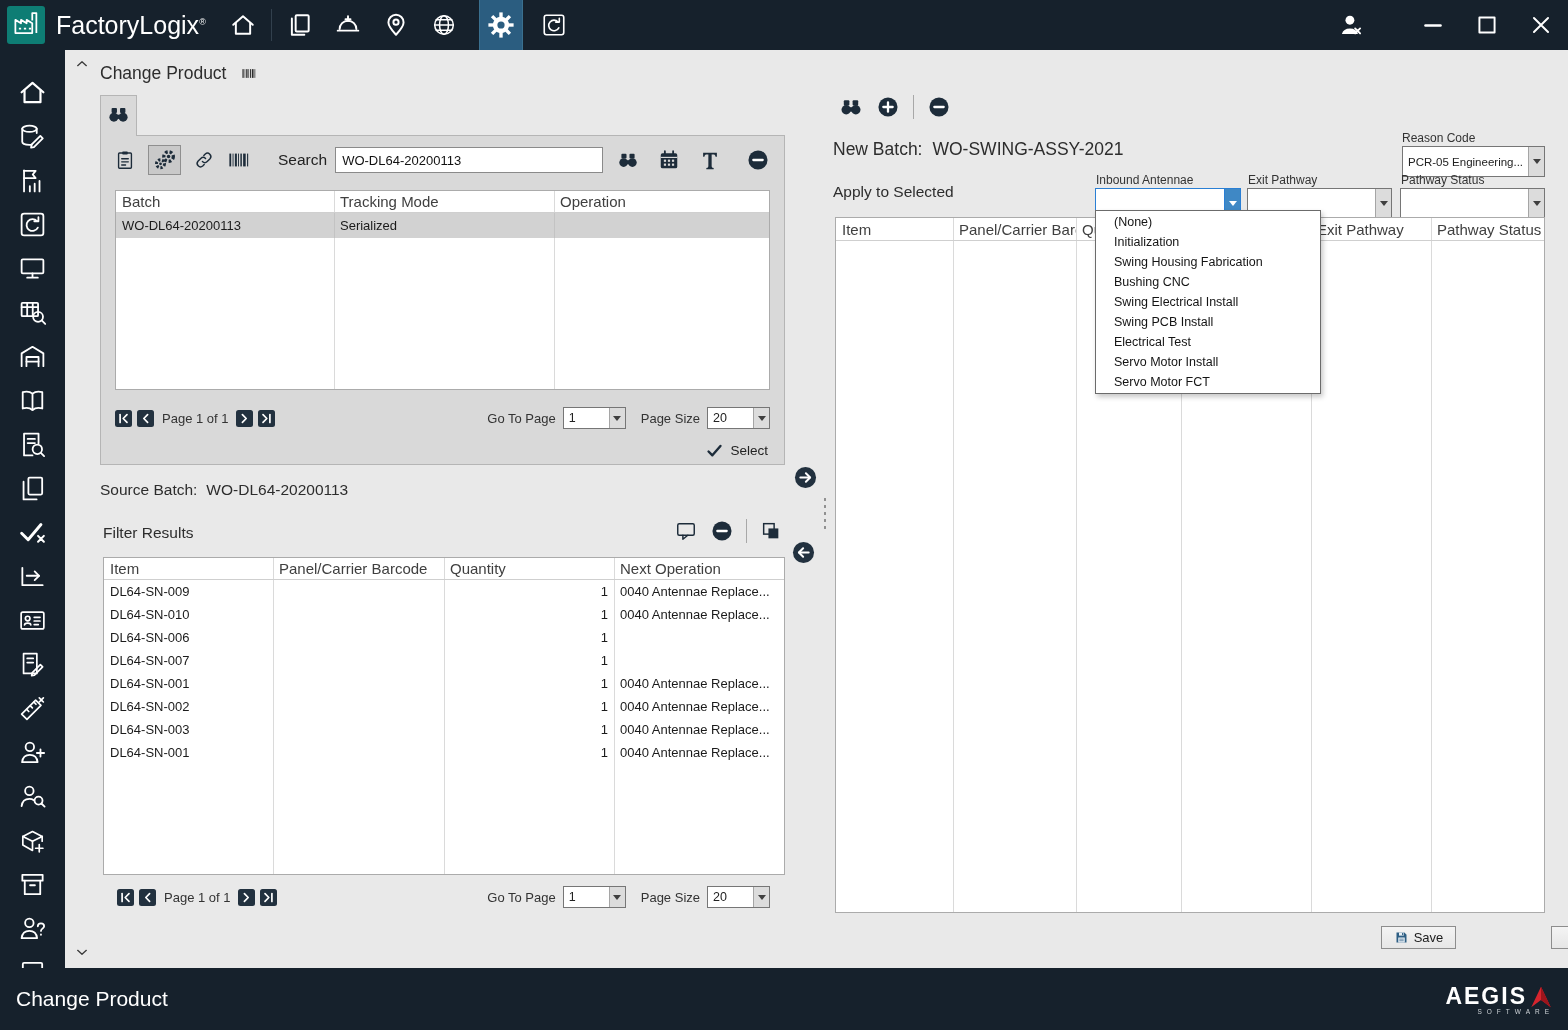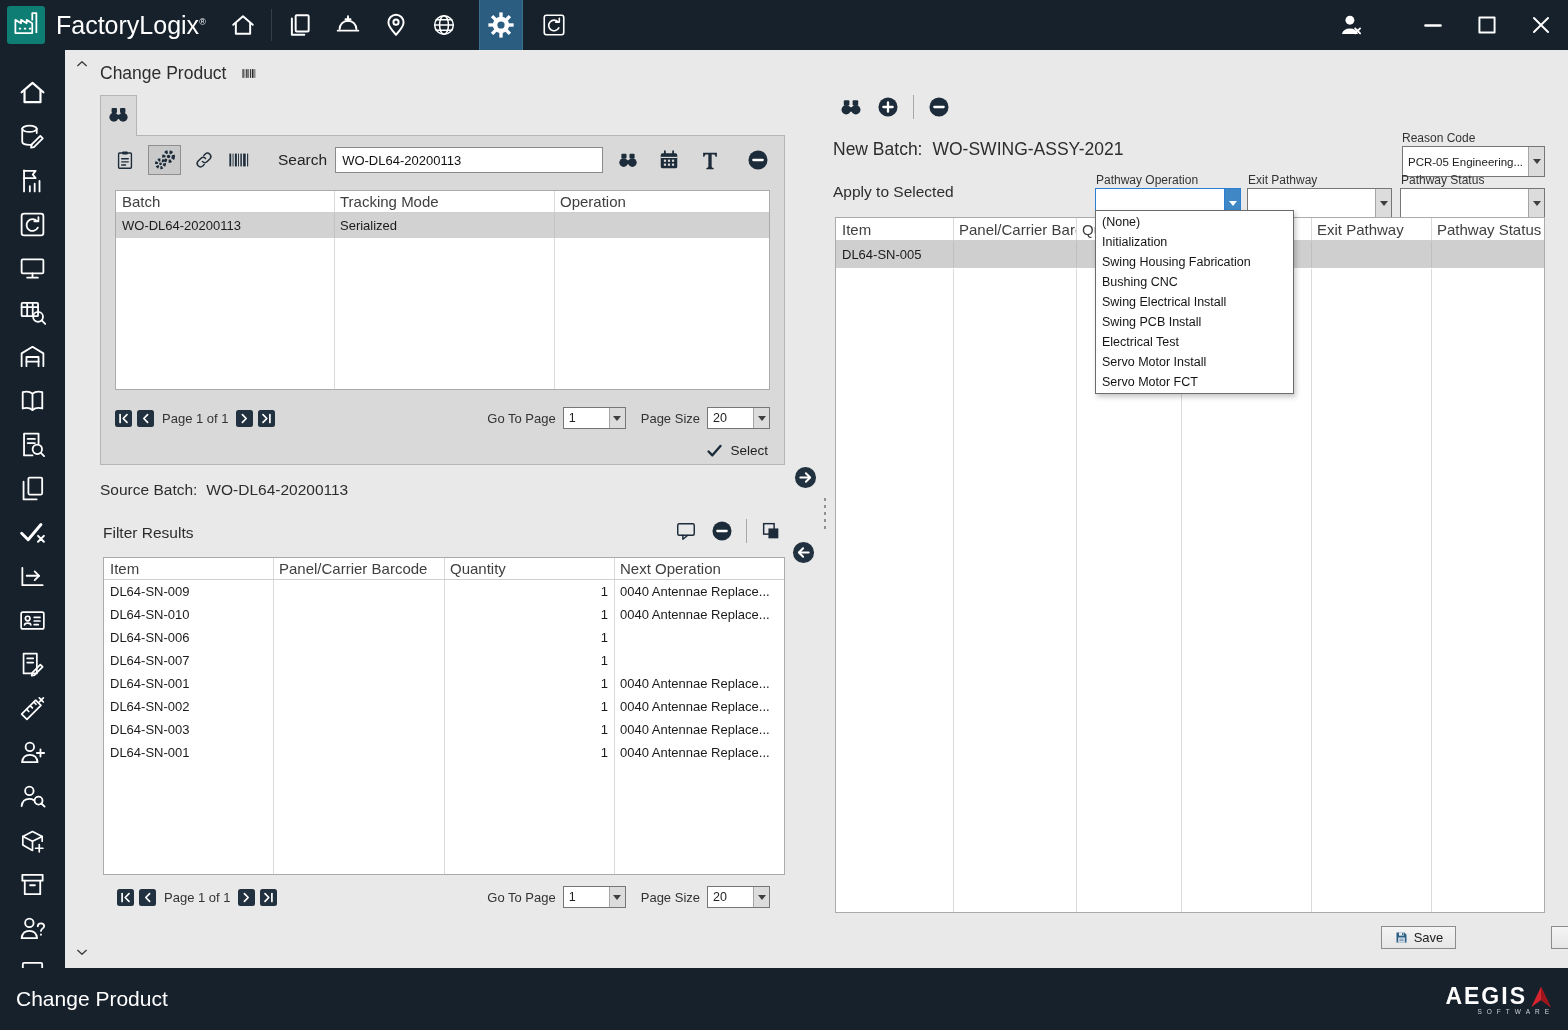--- a/index.html
+++ b/index.html
@@ -119,21 +119,21 @@
   .fld-combo{position:absolute;height:31px;}
   #reason-label{left:1402px;top:131px;}
   #reason-combo{left:1402px;top:146px;width:143px;font-size:11.5px;}
   #inb-label{left:1096px;top:173px;}
   #inb-combo{left:1095px;top:188px;width:146px;}
   #exit-label{left:1248px;top:173px;}
   #exit-combo{left:1247px;top:188px;width:145px;}
   #ps-label{left:1401px;top:173px;}
   #ps-combo{left:1400px;top:188px;width:145px;}
 
-  .ddlist{position:absolute;left:1095px;top:210px;width:199px;background:#fff;border:1px solid #6b6b6b;z-index:10;box-shadow:2px 3px 5px rgba(0,0,0,.22);padding:1px 0;}
+  .ddlist{position:absolute;left:1095px;top:210px;width:226px;background:#fff;border:1px solid #6b6b6b;z-index:10;box-shadow:2px 3px 5px rgba(0,0,0,.22);padding:1px 12px;}
   .ddopt{height:20px;line-height:20px;font-size:12.5px;padding:0 6px;color:#141414;white-space:nowrap;overflow:hidden;cursor:pointer;}
 
   .btn{position:absolute;height:23px;width:75px;background:linear-gradient(#f4f4f4,#e6e6e6);border:1px solid #8d8d8d;font:13px "Liberation Sans",sans-serif;color:#1c1c1c;display:flex;align-items:center;justify-content:center;gap:5px;cursor:pointer;}
   #save-btn{left:1381px;top:926px;}
   #cancel-btn{left:1551px;top:926px;}
   .bicon{width:15px;height:15px;display:inline-flex;flex:none;}
   .bicon svg{width:15px;height:15px;}
 
   
   .statusbar{position:absolute;left:0;top:968px;width:1568px;height:62px;background:#16212c;display:flex;align-items:center;color:#fff;z-index:20;}
@@ -718,21 +718,21 @@
   </div>
 
   <div class="fld-label" id="reason-label">Reason Code</div>
   <div class="combo fld-combo" id="reason-combo">
       <span class="cval">PCR-05 Engineering...</span>
       <span class="cbtn"></span>
     </div>
 
   <div class="apply-label">Apply to Selected</div>
 
-  <div class="fld-label" id="inb-label">Pathway Operation</div>
+  <div class="fld-label" id="inb-label">Inbound Antennae</div>
   <div class="combo fld-combo focused" id="inb-combo">
       <span class="cval"></span>
       <span class="cbtn"></span>
     </div>
 
   <div class="fld-label" id="exit-label">Exit Pathway</div>
   <div class="combo fld-combo" id="exit-combo">
       <span class="cval"></span>
       <span class="cbtn"></span>
     </div>
@@ -746,28 +746,20 @@
   <div class="tbl" id="nb-table">
     <div class="thead">
         <div class="th c0">Item</div>
         <div class="th c1">Panel/Carrier Barc...</div>
         <div class="th c2">Quantity</div>
         <div class="th c3">Next Operation</div>
         <div class="th c4">Exit Pathway</div>
         <div class="th c5">Pathway Status</div>
       </div>
     <div class="tbody">
-        <div class="trow selected">
-          <div class="td c0">DL64-SN-005</div>
-          <div class="td c1"></div>
-          <div class="td c2"></div>
-          <div class="td c3"></div>
-          <div class="td c4"></div>
-          <div class="td c5"></div>
-        </div>
       </div>
   </div>
 
   <div class="ddlist">
       <div class="ddopt">(None)</div>
       <div class="ddopt">Initialization</div>
       <div class="ddopt">Swing Housing Fabrication</div>
       <div class="ddopt">Bushing CNC</div>
       <div class="ddopt">Swing Electrical Install</div>
       <div class="ddopt">Swing PCB Install</div>

